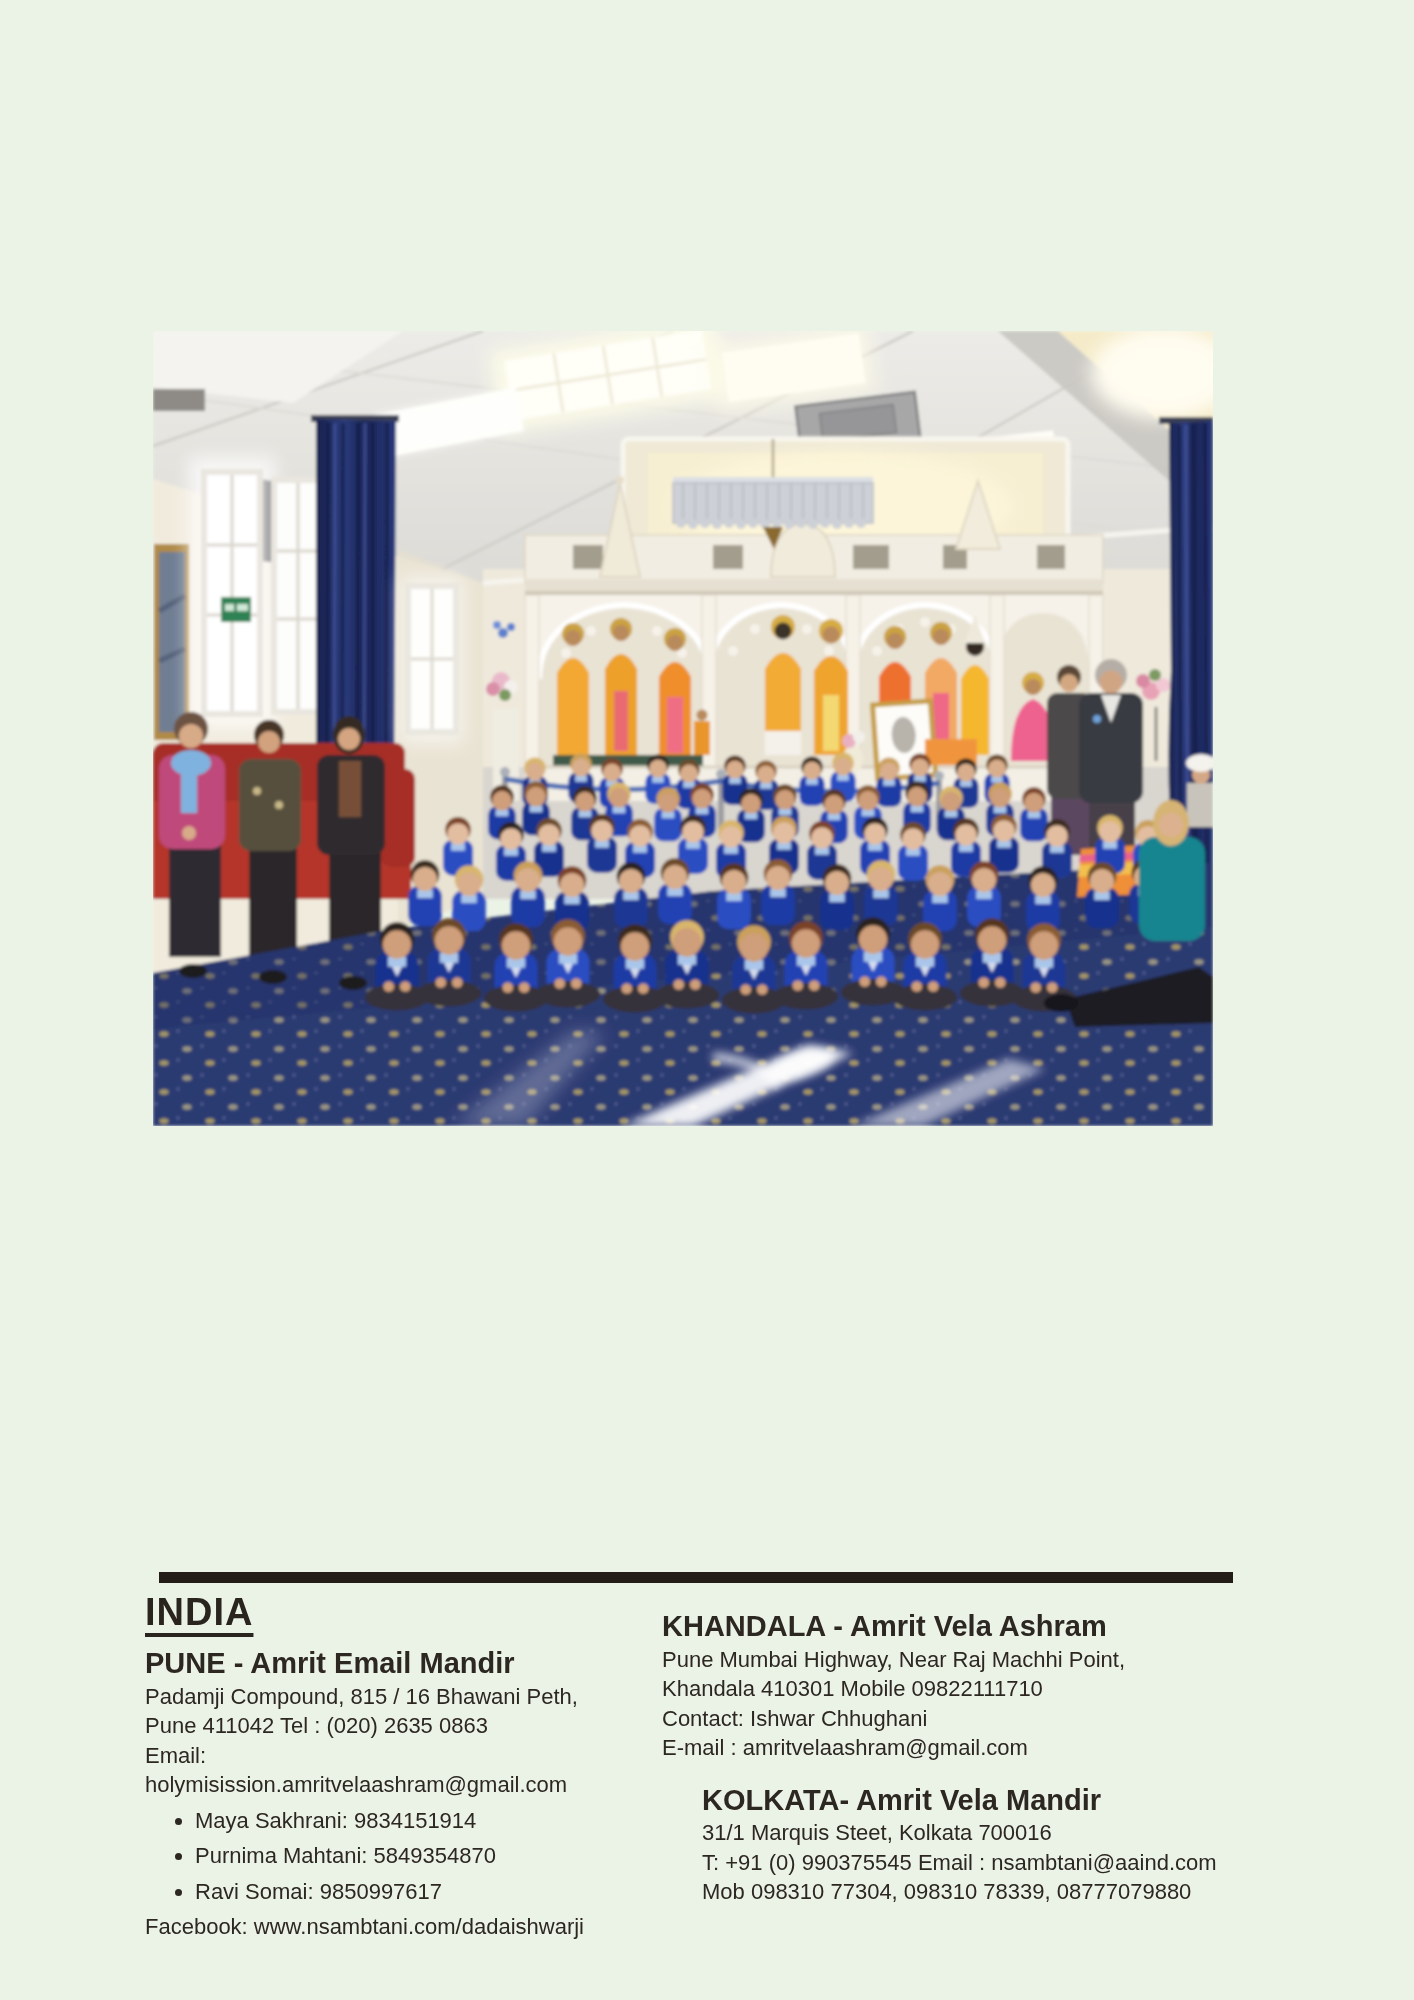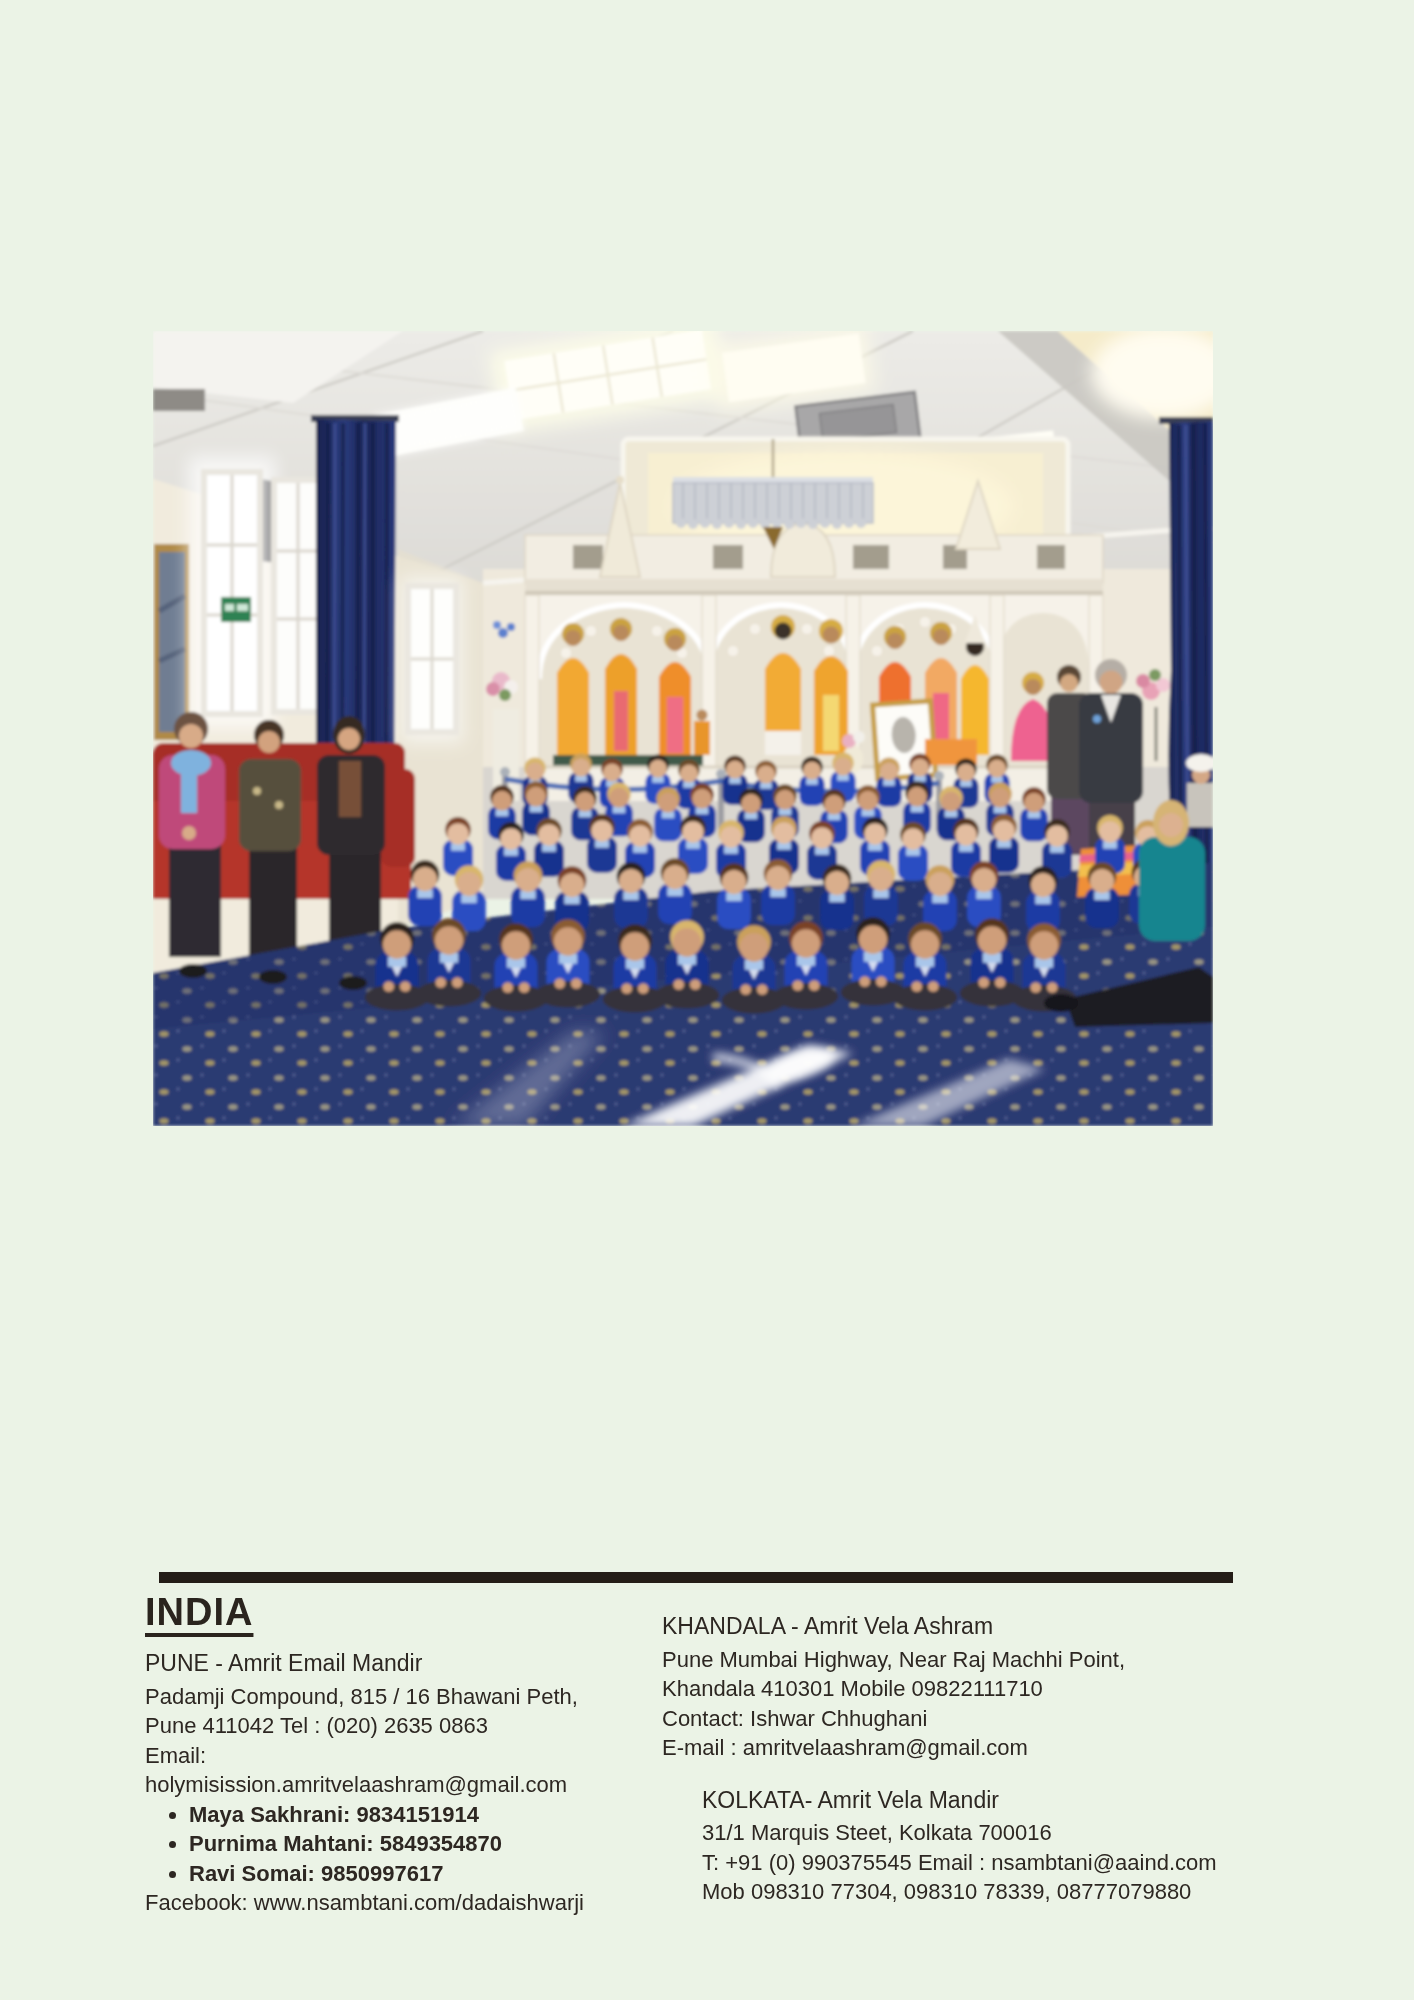--- a/index.html
+++ b/index.html
@@ -24,24 +24,24 @@
     position:absolute;left:145px;top:1591px;
     font-size:38px;font-weight:bold;letter-spacing:1px;
     text-decoration:underline;
     text-decoration-thickness:3.5px;
     text-underline-offset:8px;
     color:#2A241E;
   }
   .col{position:absolute;font-size:22px;line-height:29.5px;}
   .col-left{left:145px;top:1649px;width:505px;}
   .col-right{left:662px;top:1612px;width:560px;}
-  .sec-title{font-weight:normal;font-size:23px;margin:0 0 3px 0;}
+  .sec-title{font-weight:bold;font-size:29px;margin:0 0 3px 0;}
   .line{white-space:nowrap;}
   ul.contacts{margin:0;padding:0 0 0 44px;list-style:disc;}
-  ul.contacts li{padding:0;margin:0;font-weight:bold;}
+  ul.contacts li{padding:0;margin:6px;}
   .block2{margin-top:23px;margin-left:40px;}
 </style>
 </head>
 <body>
 
 <div class="page">
 
   <svg class="photo" viewBox="0 0 1060 795" role="img" aria-label="School children in royal blue uniforms seated cross-legged on a navy patterned carpet inside a Hindu temple hall, with a white ornate shrine holding deity statues in yellow and pink robes, navy curtains, bright ceiling lights, adults seated on a red sofa at left and standing at right">
     <defs>
       <filter id="soft" x="-3%" y="-3%" width="106%" height="106%">

